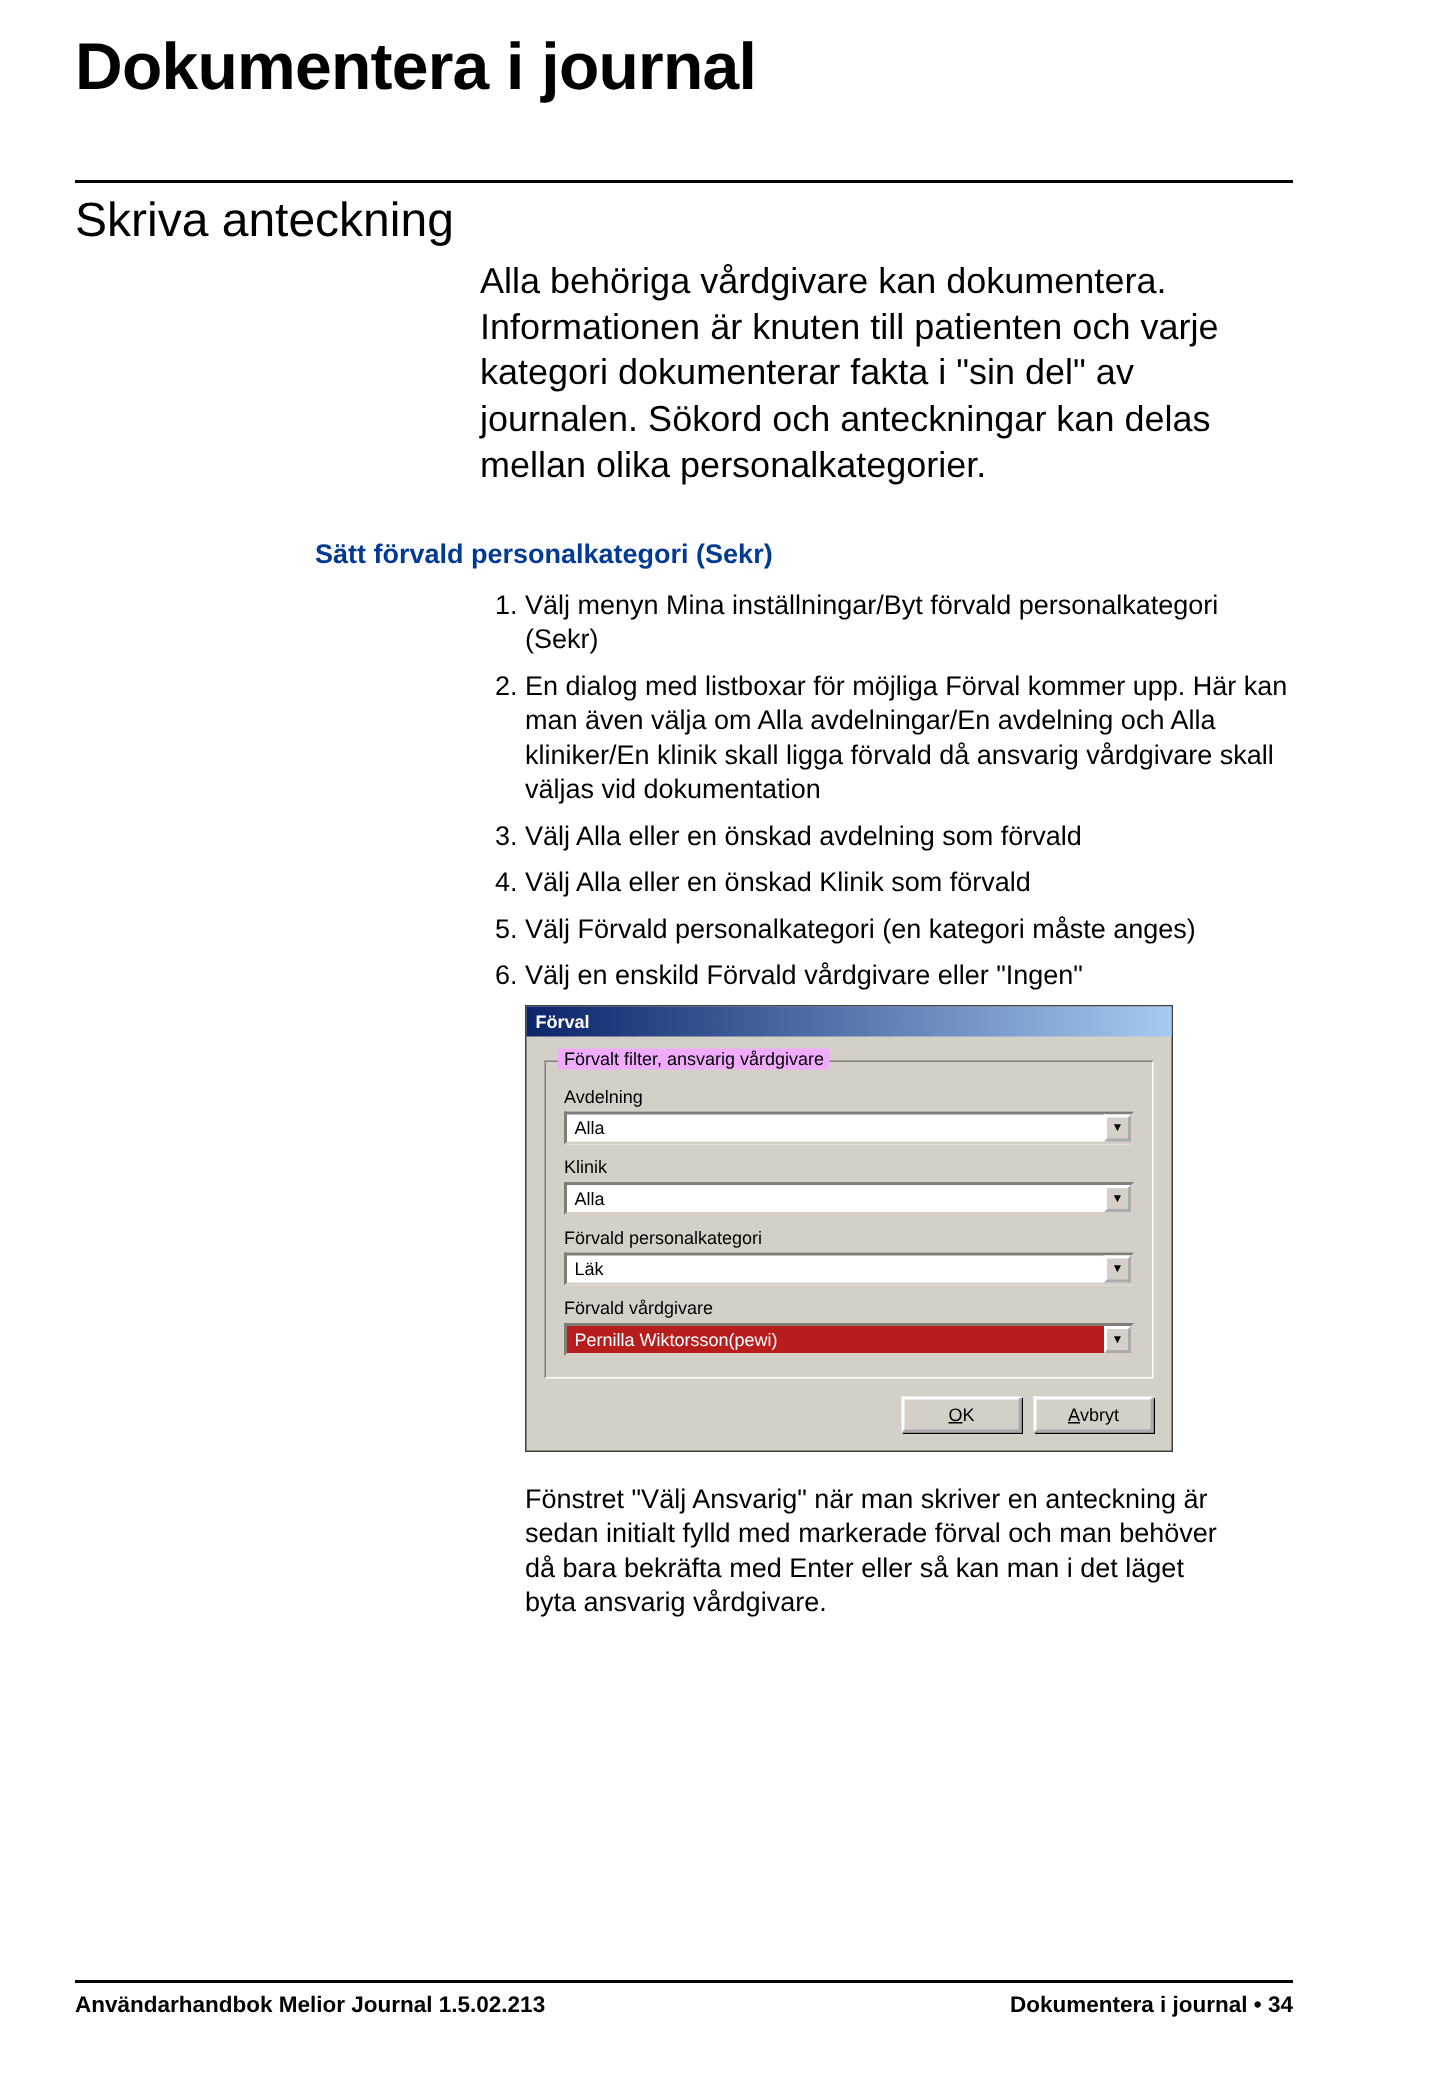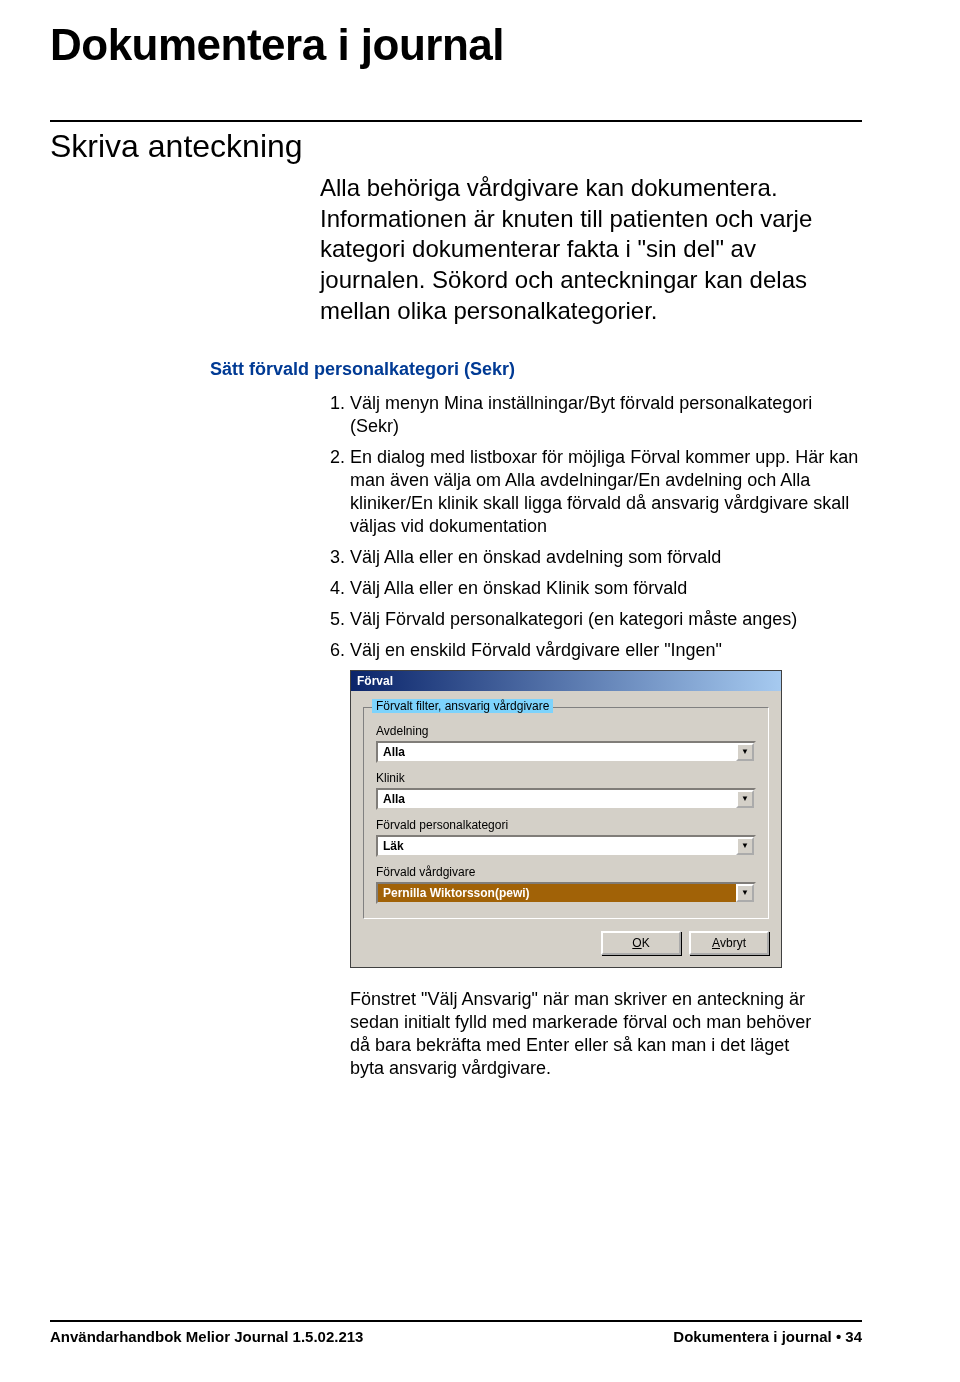--- a/index.html
+++ b/index.html
@@ -80,21 +80,21 @@
     border-right-color: #fff;
     border-bottom-color: #fff;
     padding: 8px 12px 14px 12px;
     position: relative;
     margin-top: 6px;
   }
   .legend {
     position: absolute;
     top: -9px;
     left: 8px;
-    background: #7dd3fc;
+    background: #f0abfc;
     padding: 0 4px;
     font-size: 12px;
   }
   .fld-label {
     display: block;
     margin-top: 8px;
     margin-bottom: 3px;
     font-size: 12px;
   }
   .combo {
@@ -104,24 +104,23 @@
     background: #fff;
     align-items: center;
   }
   .combo-text {
     flex: 1;
     padding: 0 5px;
     font-size: 12px;
     color: #000;
     white-space: nowrap;
     overflow: hidden;
-    font-weight: bold;
   }
   .combo-text.sel {
-    background: #a16207;
+    background: #b91c1c;
     color: #fff;
     margin: 0;
     padding: 1px 5px;
     height: 100%;
     display: flex;
     align-items: center;
   }
   .combo-btn {
     width: 18px;
     height: 100%;

